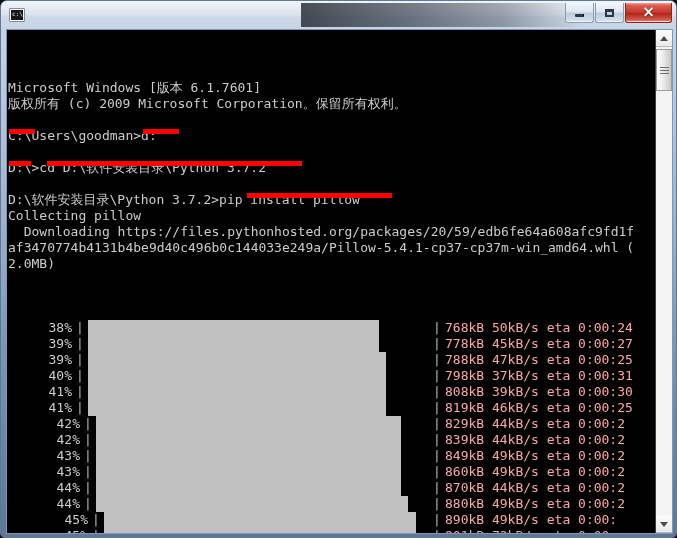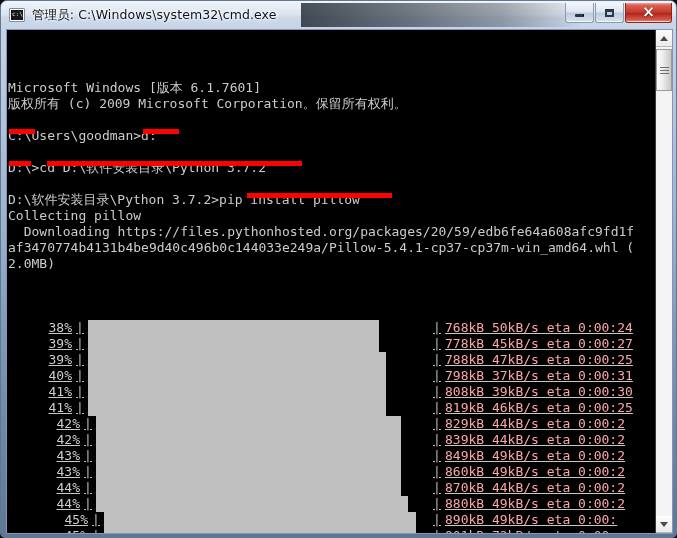--- a/index.html
+++ b/index.html
@@ -185,21 +185,20 @@
     color: #cccccc;
   }
   .cline.blank { color: transparent; }
 
   
   .prow {
     height: 16px;
     display: flex;
     align-items: stretch;
     white-space: pre;
-    text-decoration: underline;
   }
   .pct {
     width: 64px;
     text-align: right;
     flex: none;
     color: #cccccc;
   }
   .sep {
     width: 16px;
     flex: none;
@@ -294,21 +293,20 @@
 </style>
 </head>
 <body>
 
 <div id="window">
 
   <div id="titlebar">
     <div id="title-icon">
       <div class="scr"></div>
     </div>
-    <div id="title-text">管理员: C:\Windows\system32\cmd.exe</div>
   </div>
   <div id="title-smudge"></div>
 
   <div id="caption-buttons">
     <div class="capbtn" id="btn-min">
       <div class="glyph">
           <div class="bar"></div>
         </div>
     </div>
     <div class="capbtn" id="btn-max">

